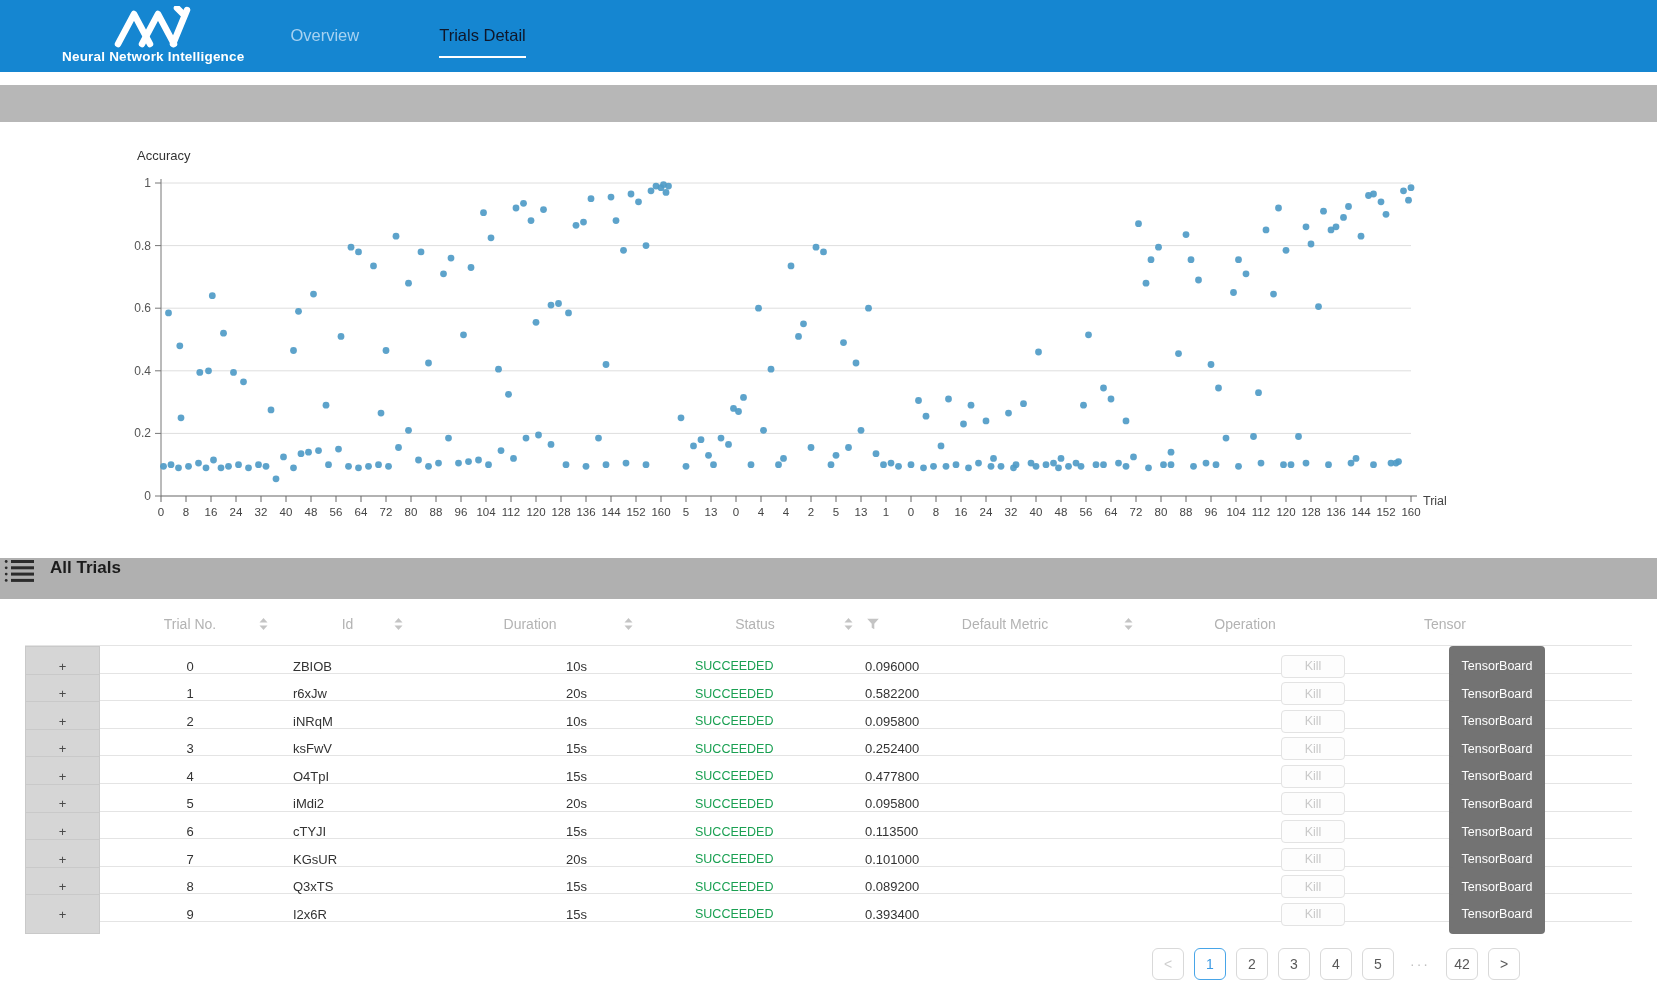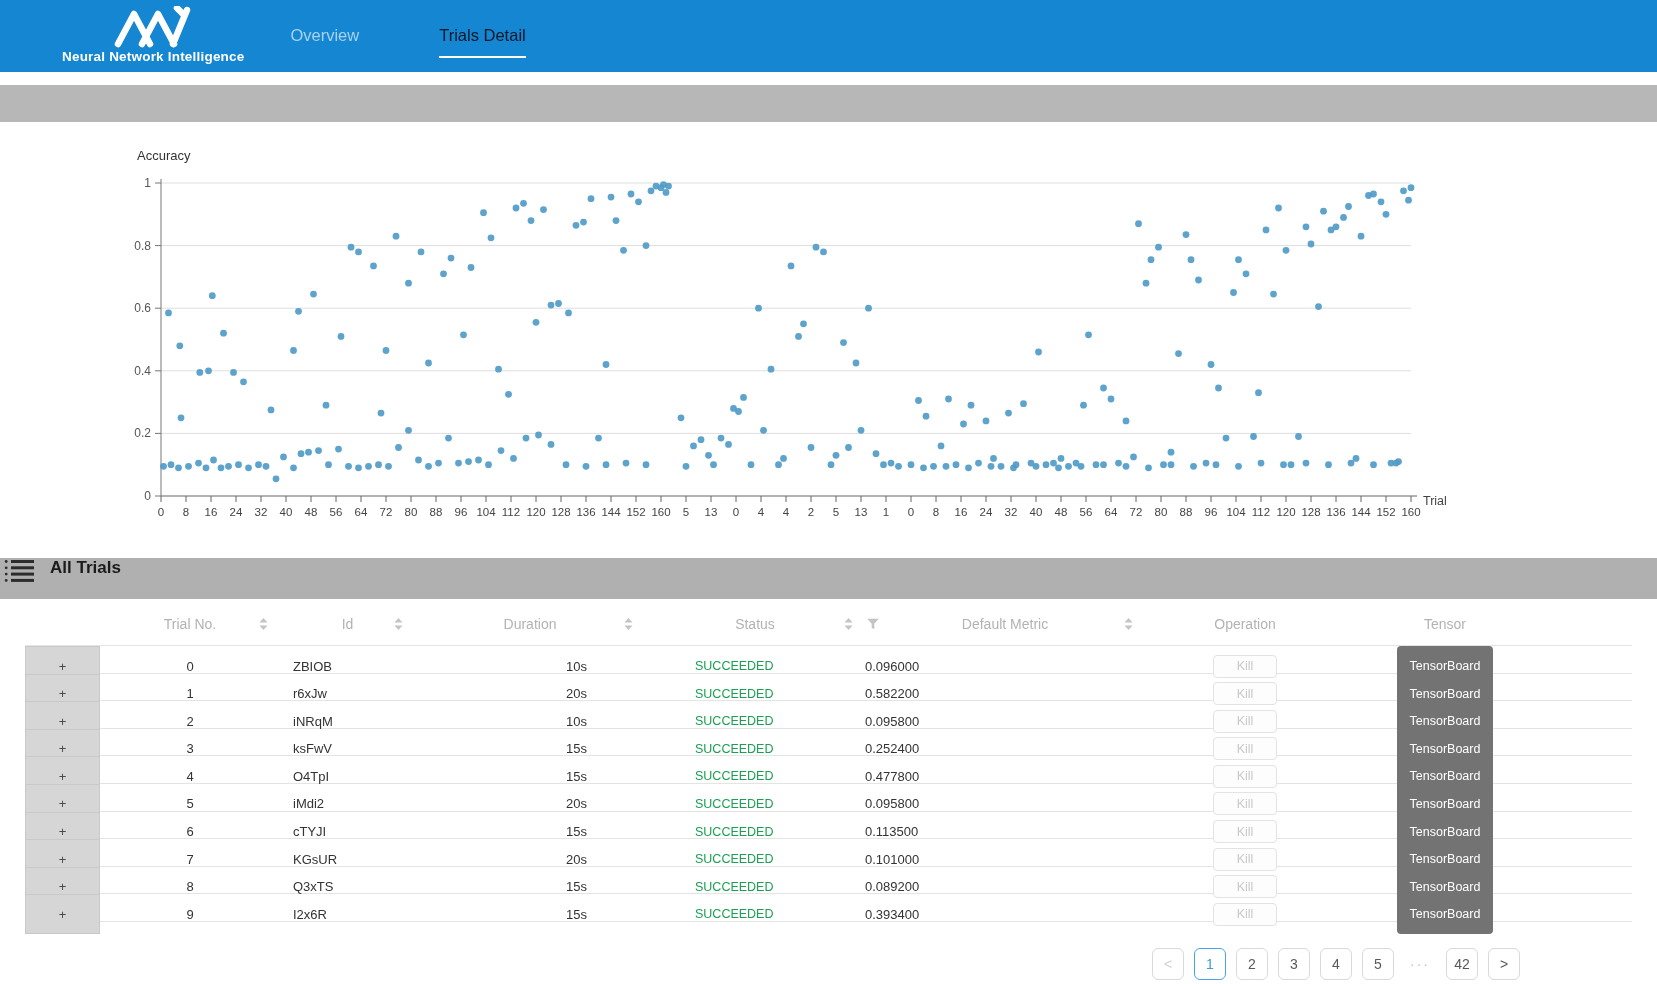--- a/index.html
+++ b/index.html
@@ -37,21 +37,21 @@
   .th .filter-funnel{position:absolute;right:-14px;top:50%;transform:translateY(-50%);cursor:pointer;line-height:0}
   .tbody{border-top:1px solid #e4e4e4}
   .row{height:27.6px;border-bottom:1px solid #e4e4e4;font-size:13px;color:#333}
   .expander{background:#d6d6d6;border:1px solid #c9c9c9;height:100%;display:flex;align-items:center;justify-content:center;
             font-size:13px;color:#4a4a4a;cursor:pointer}
   .cell-trialno{text-align:center}
   .cell-id{padding-left:13px;text-align:left}
   .cell-duration{text-align:right;padding-right:58px}
   .cell-status{padding-left:50px;text-align:left;color:#1aa052;font-size:12.5px}
   .cell-metric{text-align:left}
-  .cell-op,.cell-tensor{display:flex;justify-content:center}
+  .cell-op,.cell-tensor{display:flex;justify-content:flex-end}
   .kill-btn{width:64px;height:23px;border:1px solid #e3e3e3;border-radius:4px;background:#fdfdfd;color:#c9c9c9;
             font-size:12.5px;font-family:inherit}
   .tb-btn{min-width:96px;height:40px;border:none;border-radius:4px;background:#737373;color:#fff;
           font-size:12.5px;font-family:inherit;cursor:pointer}
 
   
   .pagination{display:flex;justify-content:flex-end;align-items:center;gap:10px;margin:26px 137px 0 0}
   .page-btn{min-width:32px;height:32px;padding:0 6px;border:1px solid #d9d9d9;border-radius:6px;background:#fff;
             color:#595959;font-size:14px;display:flex;align-items:center;justify-content:center;cursor:pointer}
   .page-btn.active{border-color:#47a5e8;color:#3b9ae3}

